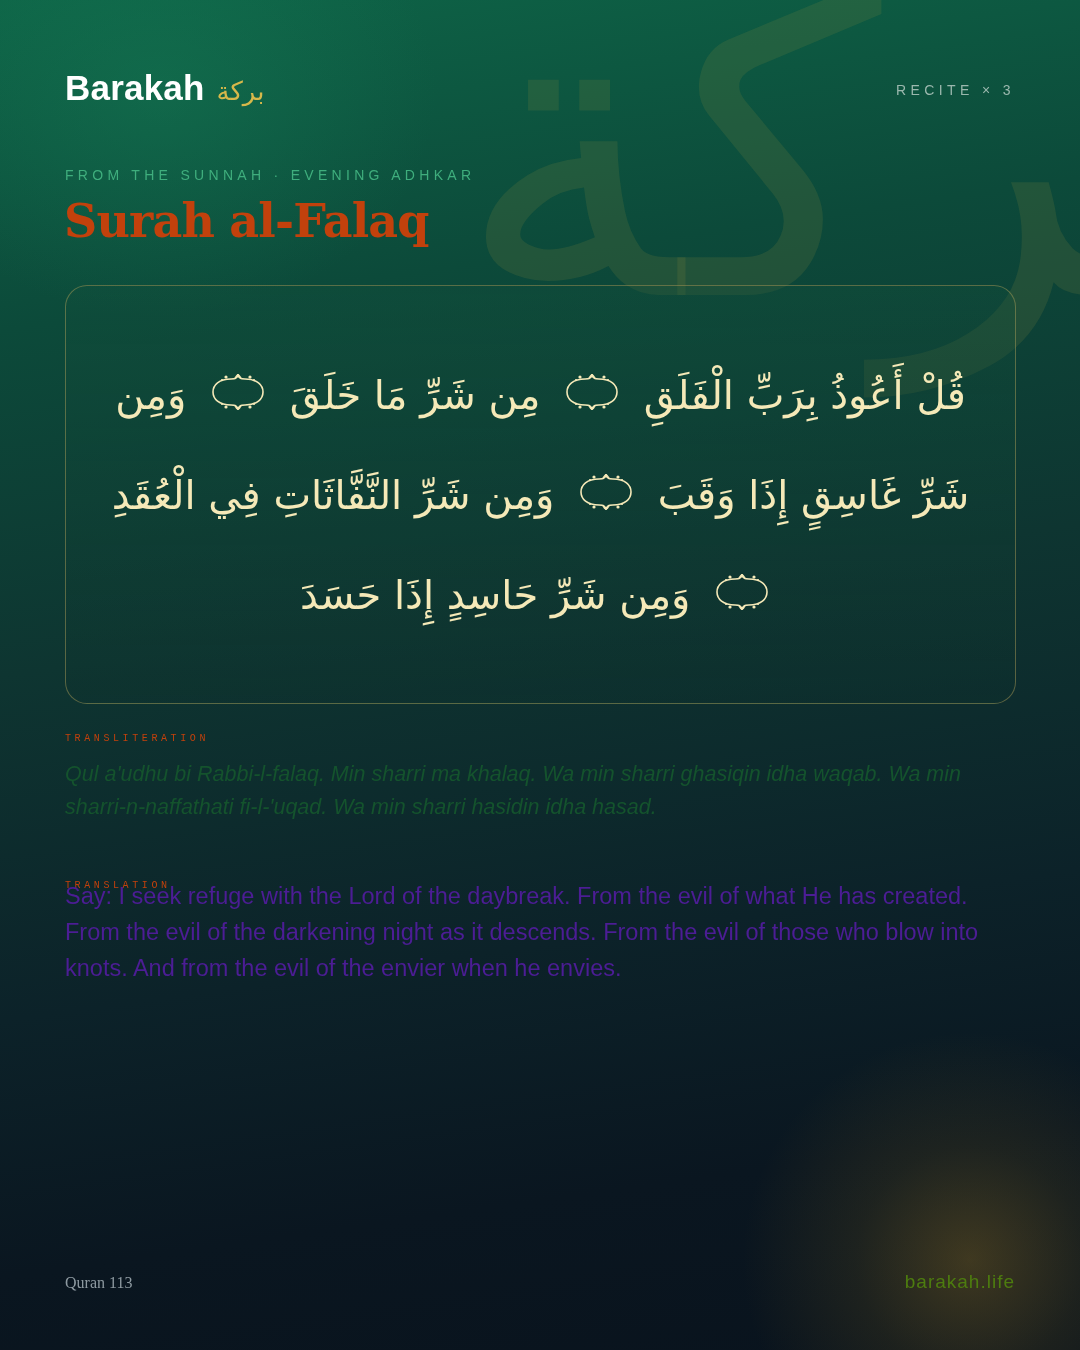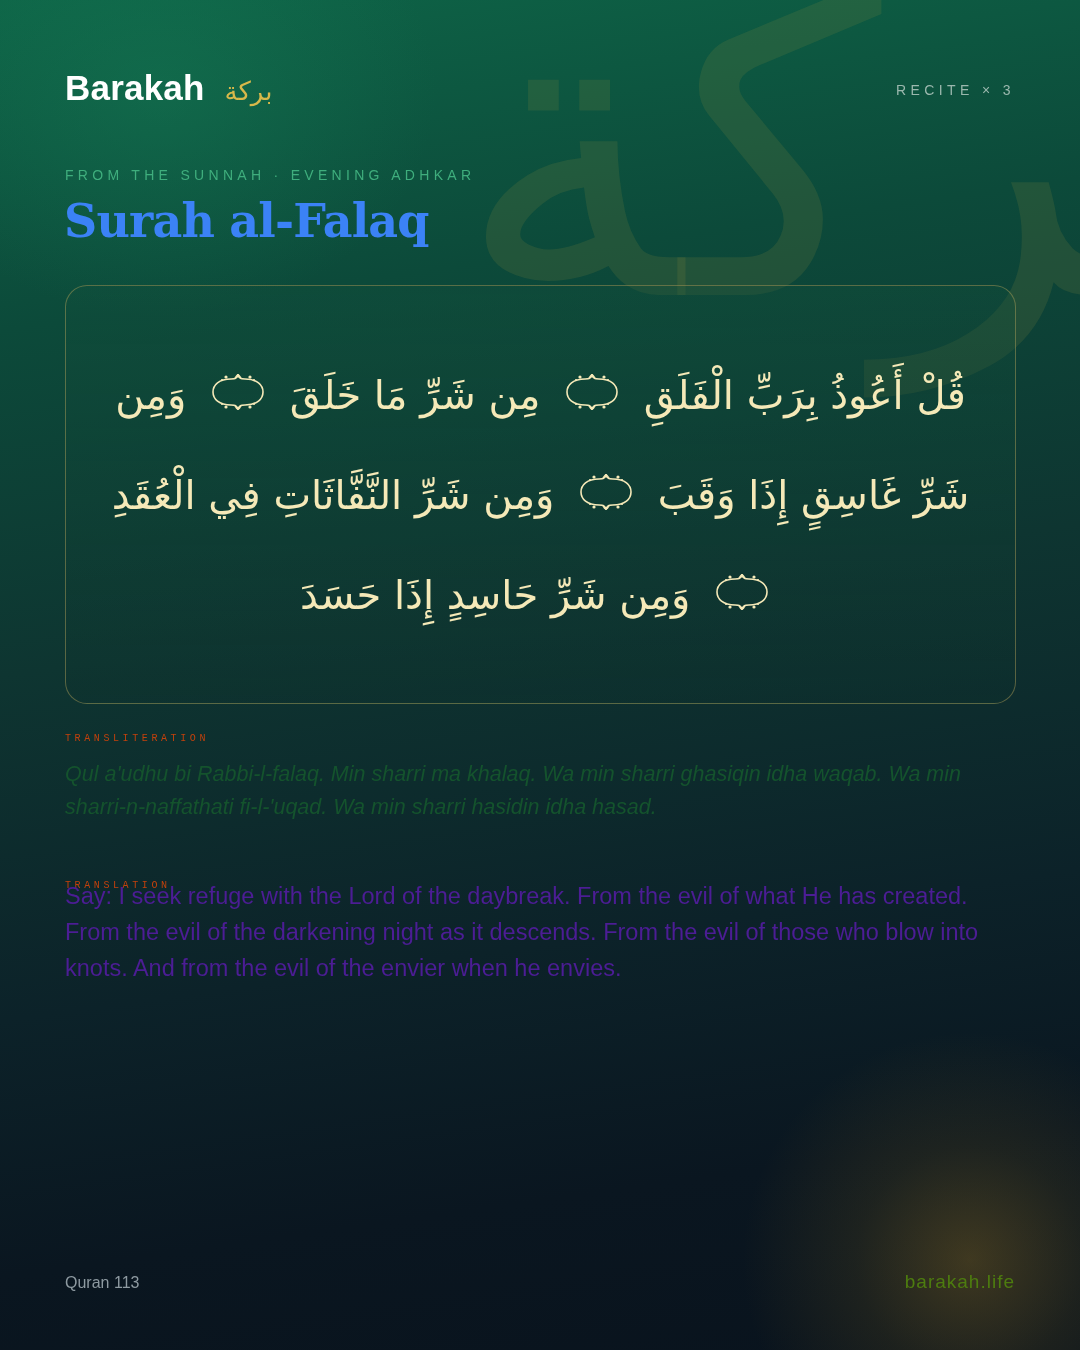--- a/index.html
+++ b/index.html
@@ -27,21 +27,21 @@
       color: rgba(150,140,60,0.16);
       pointer-events: none; user-select: none;
       direction: rtl;
     }
 
     
     .header {
       position: absolute; left: 65px; top: 62px; right: 65px; height: 52px;
       display: flex; align-items: center; justify-content: space-between;
     }
-    .brand { display: flex; align-items: center; gap: 20px; }
+    .brand { display: flex; align-items: center; gap: 12px; }
     .brand-name {
       font-family: "Liberation Sans", sans-serif; font-weight: 700;
       font-size: 35px; color: #ffffff; letter-spacing: 0.2px;
     }
     .brand-arabic {
       font-family: "DejaVu Sans", sans-serif; font-size: 26px;
       color: #d7b84a; margin-top: 6px; direction: rtl;
     }
     .recite {
       font-family: Liberation Sans, sans-serif; font-size: 14px;
@@ -49,21 +49,21 @@
     }
 
     .eyebrow {
       position: absolute; left: 65px; top: 167px;
       font-family: "Liberation Sans", sans-serif; font-size: 14px;
       letter-spacing: 4.3px; color: #3fae7d;
     }
     .title {
       position: absolute; left: 64px; top: 194px;
       font-family: "DejaVu Serif", "Liberation Serif", serif;
-      font-size: 46px; color: #3b82f6; letter-spacing: -0.8px;
+      font-size: 46px; color: #c2410c; letter-spacing: -0.8px;
     }
 
     
     .card {
       position: absolute; left: 65px; top: 285px; width: 951px; height: 419px;
       border: 1px solid rgba(185,165,90,0.45);
       border-radius: 22px;
       background: linear-gradient(180deg, rgba(20,80,60,0.35) 0%, rgba(15,50,45,0.25) 100%);
       display: flex; align-items: center; justify-content: center;
       padding: 36px 44px;
@@ -93,21 +93,21 @@
     }
     .translation {
       position: absolute; left: 65px; top: 878px; width: 950px;
       font-family: "Liberation Sans", sans-serif;
       font-size: 23.5px; line-height: 36px; color: #4c1d95;
     }
 
     
     .footer-ref {
       position: absolute; left: 65px; top: 1274px;
-      font-family: Liberation Sans, sans-serif; font-size: 16px; color: #8e9aa1;
+      font-family: Liberation Serif, serif; font-size: 16px; color: #8e9aa1;
     }
     .footer-site {
       position: absolute; right: 65px; top: 1271px;
       font-family: "Liberation Sans", sans-serif; font-size: 19px;
       letter-spacing: 1px; color: #4d7c0f; font-weight: 500;
     }
   </style>
 </head>
 <body>
 

